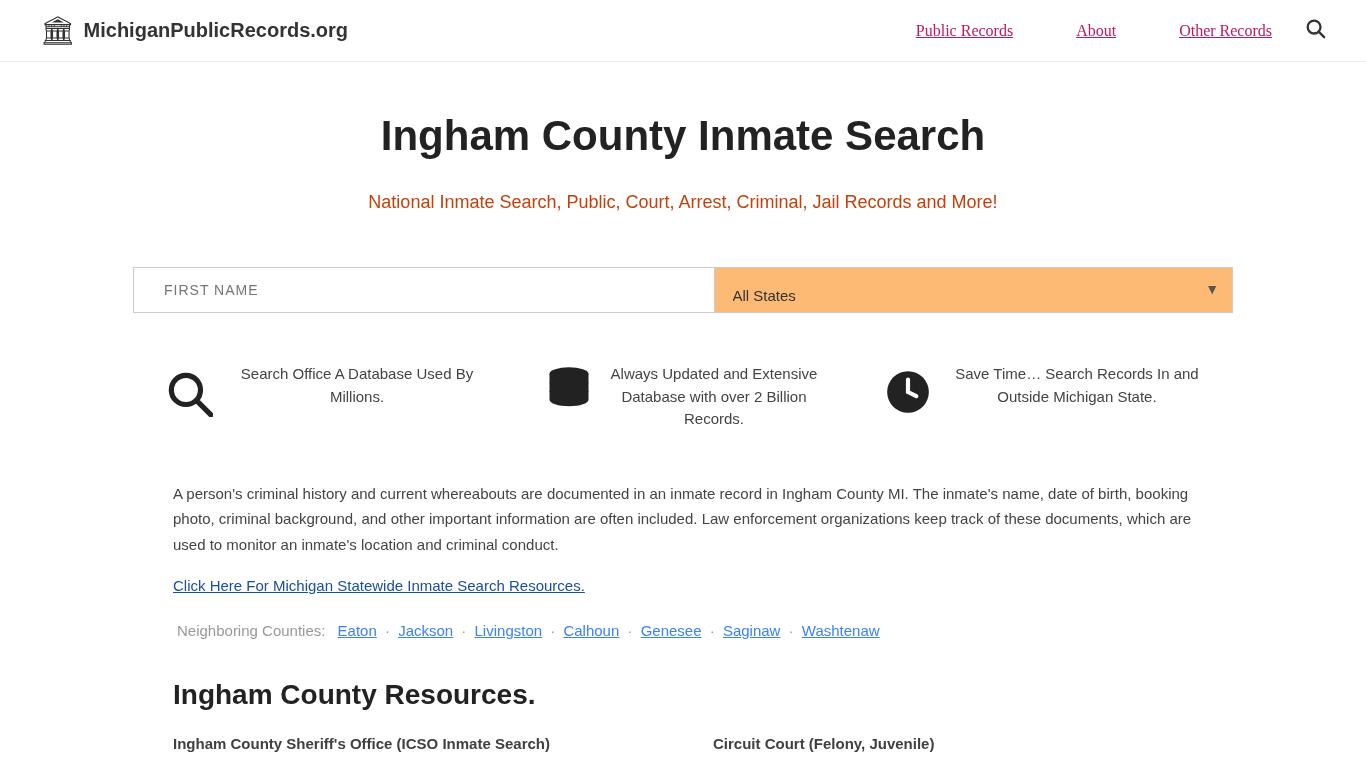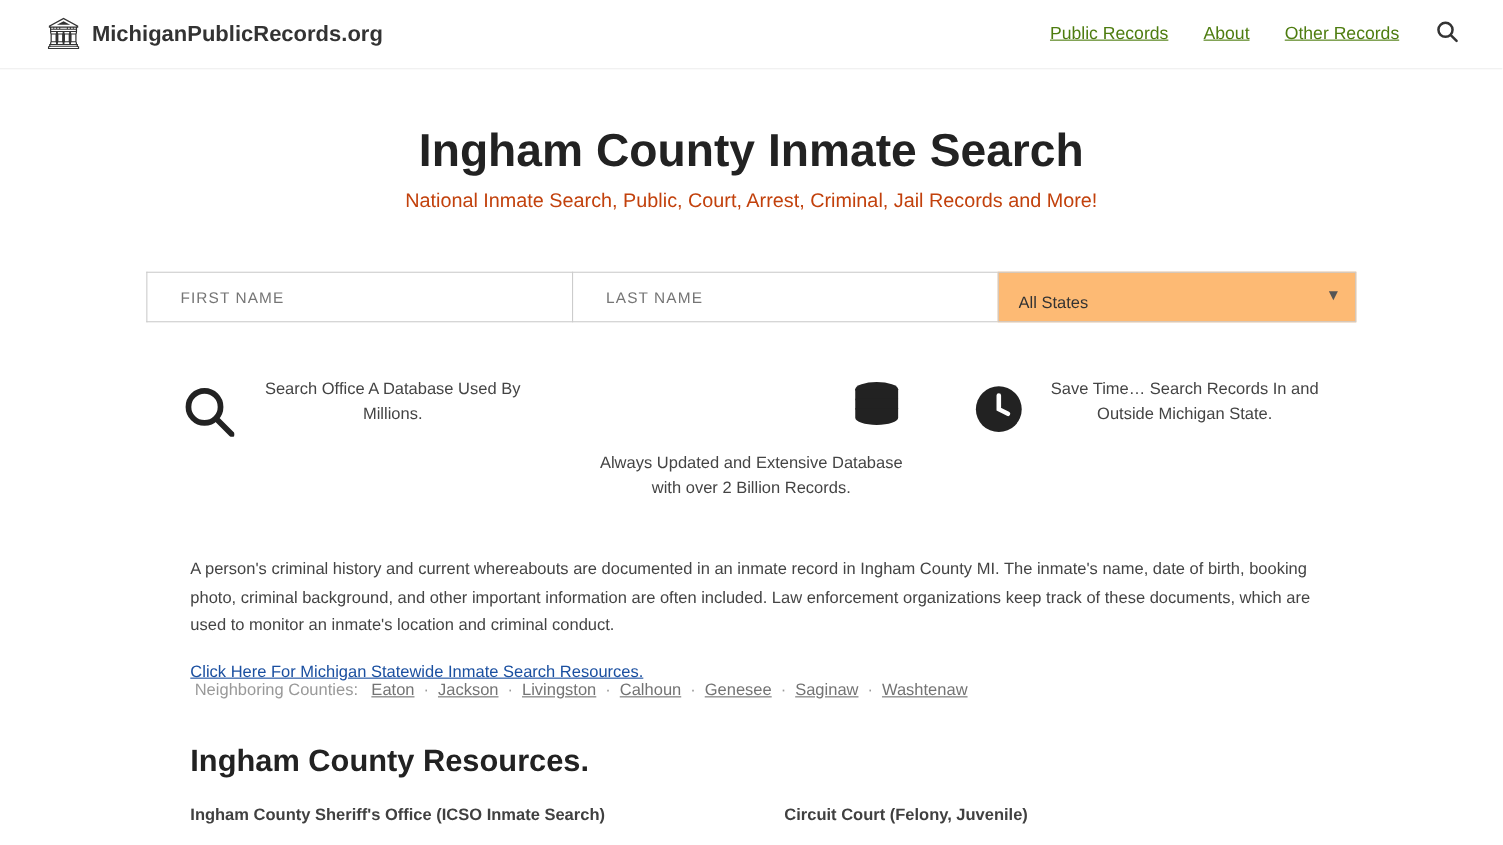--- a/index.html
+++ b/index.html
@@ -26,42 +26,43 @@
       color: #333;
       font-family: Arial, sans-serif;
     }
     nav {
       display: flex;
       align-items: center;
       gap: 32px;
     }
     nav a {
       text-decoration: underline;
-      color: #4d7c0f;
+      color: #be185d;
       font-size: 16px;
-      font-family: Liberation Sans, sans-serif;
+      font-family: Liberation Serif, serif;
+      margin-left: 31px;
     }
     .search-icon-btn {
       background: none;
       border: none;
       cursor: pointer;
       font-size: 22px;
       color: #333;
     }
 
     
     .hero {
       text-align: center;
       padding: 50px 20px 30px;
     }
     .hero h1 {
       font-size: 42px;
       font-weight: bold;
       color: #222;
-      margin-bottom: 11px;
+      margin-bottom: 32px;
       font-family: Arial, sans-serif;
     }
     .hero p {
       font-size: 18px;
       color: #c2410c;
       font-family: Arial, sans-serif;
     }
 
     
     .search-bar {
@@ -144,22 +145,22 @@
     }
     .feature-text {
       font-size: 15px;
       color: #444;
       font-family: Arial, sans-serif;
       line-height: 1.5;
       text-align: center;
     }
     .feature-item-center {
       display: flex;
-      flex-direction: column;
-      align-items: flex-end;
+      flex-direction: row;
+      align-items: flex-start;
       gap: 10px;
       max-width: 280px;
     }
 
     
     .content {
       max-width: 1100px;
       margin: 0 auto;
       padding: 20px 40px 40px;
     }
@@ -169,30 +170,30 @@
       color: #444;
       line-height: 1.7;
       margin-bottom: 20px;
     }
     .statewide-link {
       color: #1a4fa0;
       text-decoration: underline;
       font-size: 15px;
       font-family: Arial, sans-serif;
       display: block;
-      margin-bottom: 0;
+      margin-bottom: 28px;
     }
     .neighboring {
       font-size: 15px;
       font-family: Arial, sans-serif;
       color: #444;
       margin-bottom: 40px;
     }
     .neighboring a {
-      color: #737373;
+      color: #3b82f6;
       text-decoration: underline;
     }
     .neighboring span {
       color: #999;
       margin: 0 4px;
     }
 
     
     .resources-title {
       font-size: 28px;
@@ -235,21 +236,20 @@
   </nav>
 </header>
 
 <div class="hero">
   <h1>Ingham County Inmate Search</h1>
   <p>National Inmate Search, Public, Court, Arrest, Criminal, Jail Records and More!</p>
 </div>
 
 <div class="search-bar">
   <input type="text" placeholder="FIRST NAME" style="">
-  <input type="text" placeholder="LAST NAME" style="">
   <div class="state-select-wrap">
     <select id="state-select"><option value="All States">All States</option><option value="Alabama">Alabama</option><option value="Alaska">Alaska</option><option value="Arizona">Arizona</option><option value="Arkansas">Arkansas</option><option value="California">California</option><option value="Colorado">Colorado</option><option value="Connecticut">Connecticut</option><option value="Delaware">Delaware</option><option value="Florida">Florida</option><option value="Georgia">Georgia</option><option value="Hawaii">Hawaii</option><option value="Idaho">Idaho</option><option value="Illinois">Illinois</option><option value="Indiana">Indiana</option><option value="Iowa">Iowa</option><option value="Kansas">Kansas</option><option value="Kentucky">Kentucky</option><option value="Louisiana">Louisiana</option><option value="Maine">Maine</option><option value="Maryland">Maryland</option><option value="Massachusetts">Massachusetts</option><option value="Michigan">Michigan</option><option value="Minnesota">Minnesota</option><option value="Mississippi">Mississippi</option><option value="Missouri">Missouri</option><option value="Montana">Montana</option><option value="Nebraska">Nebraska</option><option value="Nevada">Nevada</option><option value="New Hampshire">New Hampshire</option><option value="New Jersey">New Jersey</option><option value="New Mexico">New Mexico</option><option value="New York">New York</option><option value="North Carolina">North Carolina</option><option value="North Dakota">North Dakota</option><option value="Ohio">Ohio</option><option value="Oklahoma">Oklahoma</option><option value="Oregon">Oregon</option><option value="Pennsylvania">Pennsylvania</option><option value="Rhode Island">Rhode Island</option><option value="South Carolina">South Carolina</option><option value="South Dakota">South Dakota</option><option value="Tennessee">Tennessee</option><option value="Texas">Texas</option><option value="Utah">Utah</option><option value="Vermont">Vermont</option><option value="Virginia">Virginia</option><option value="Washington">Washington</option><option value="West Virginia">West Virginia</option><option value="Wisconsin">Wisconsin</option><option value="Wyoming">Wyoming</option></select>
     <span class="chevron">▼</span>
   </div>
 </div>
 
 <div class="features">
   <div class="feature-item">
     <div style="flex-shrink:0; margin-top:4px;">
       <svg width="50" height="50" viewBox="0 0 24 24" fill="none" stroke="#222" stroke-width="2.5" stroke-linecap="round" stroke-linejoin="round">

